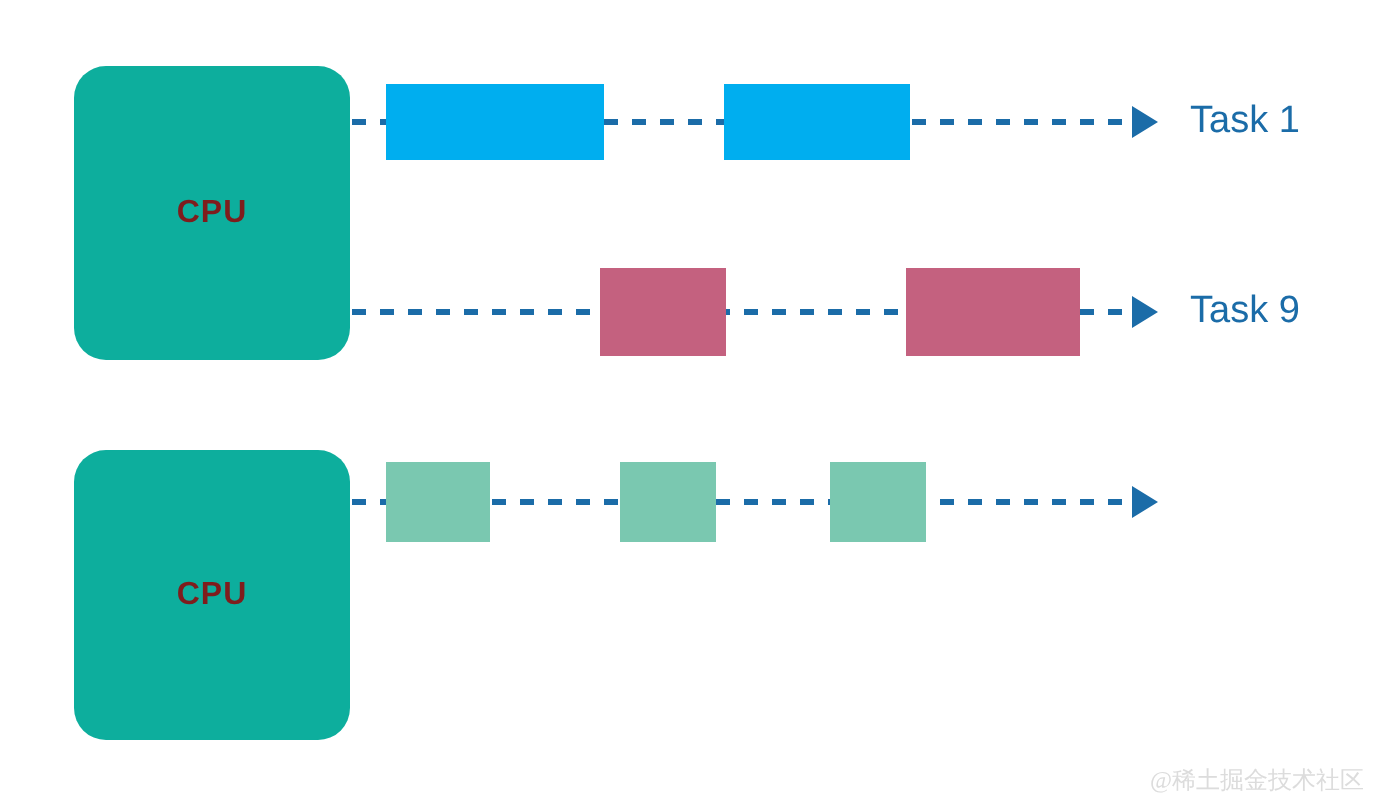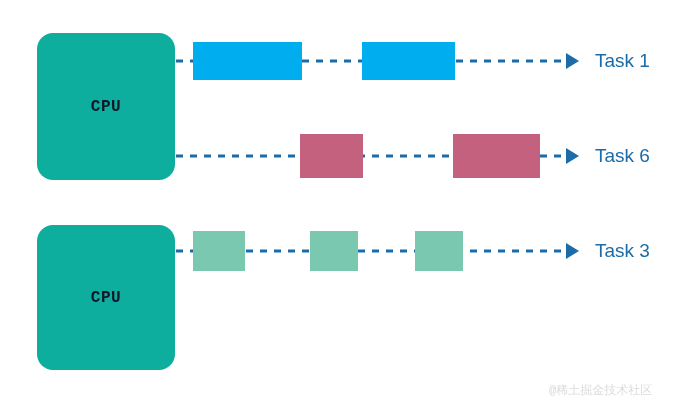--- a/index.html
+++ b/index.html
@@ -20,25 +20,25 @@
 
   
   .cpu-box {
     position: absolute;
     border-radius: 16px;
     display: flex;
     align-items: center;
     justify-content: center;
   }
   .cpu-label {
-    color: #0f172a;
+    color: #7f1d1d;
     font-size: 16px;
     font-weight: bold;
     letter-spacing: 0.5px;
-    font-family: Liberation Mono, monospace;
+    font-family: Liberation Sans, sans-serif;
   }
 
   
   .task-row {
     position: absolute;
     left: 0;
     width: 588px;
     height: 56px;
   }
 
@@ -82,21 +82,22 @@
     top: 50%;
     transform: translateY(-50%);
   }
 
   
   .watermark {
     position: absolute;
     color: #dcdcdc;
     font-size: 12px;
     white-space: nowrap;
-    font-family: Liberation Mono, monospace;
+    font-family: Liberation Serif, serif;
+    margin-left: 26px;
   }
 </style>
 </head>
 <body>
 
 <div id="stage">
     <div class="cpu-box" style="left: 37px; top: 33px; width: 138px; height: 147px; background: rgb(13, 174, 157);">
       <span class="cpu-label">CPU</span>
     </div>
     <div class="cpu-box" style="left: 37px; top: 225px; width: 138px; height: 145px; background: rgb(13, 174, 157);">
@@ -107,24 +108,23 @@
       <div class="seg" style="left: 193px; width: 109px; height: 38px; background: rgb(0, 174, 239);"></div>
       <div class="seg" style="left: 362px; width: 93px; height: 38px; background: rgb(0, 174, 239);"></div>
       <div class="arrow-head" style="left: 566px;"></div>
       <div class="task-label" style="left: 595px;">Task 1</div>
     </div>
     <div class="task-row" style="top: 128px;">
       <div class="dash-line" style="left: 176px; width: 390px;"></div>
       <div class="seg" style="left: 300px; width: 63px; height: 44px; background: rgb(196, 97, 127);"></div>
       <div class="seg" style="left: 453px; width: 87px; height: 44px; background: rgb(196, 97, 127);"></div>
       <div class="arrow-head" style="left: 566px;"></div>
-      <div class="task-label" style="left: 595px;">Task 6</div>
+      <div class="task-label" style="left: 595px;">Task 9</div>
     </div>
     <div class="task-row" style="top: 223px;">
       <div class="dash-line" style="left: 176px; width: 390px;"></div>
       <div class="seg" style="left: 193px; width: 52px; height: 40px; background: rgb(122, 200, 176);"></div>
       <div class="seg" style="left: 310px; width: 48px; height: 40px; background: rgb(122, 200, 176);"></div>
       <div class="seg" style="left: 415px; width: 48px; height: 40px; background: rgb(122, 200, 176);"></div>
       <div class="arrow-head" style="left: 566px;"></div>
-      <div class="task-label" style="left: 595px;">Task 3</div>
     </div>
     <div class="watermark" style="left: 549px; top: 382px; color: rgb(220, 220, 220);">@稀土掘金技术社区</div>
   </div>
 
 </body></html>

